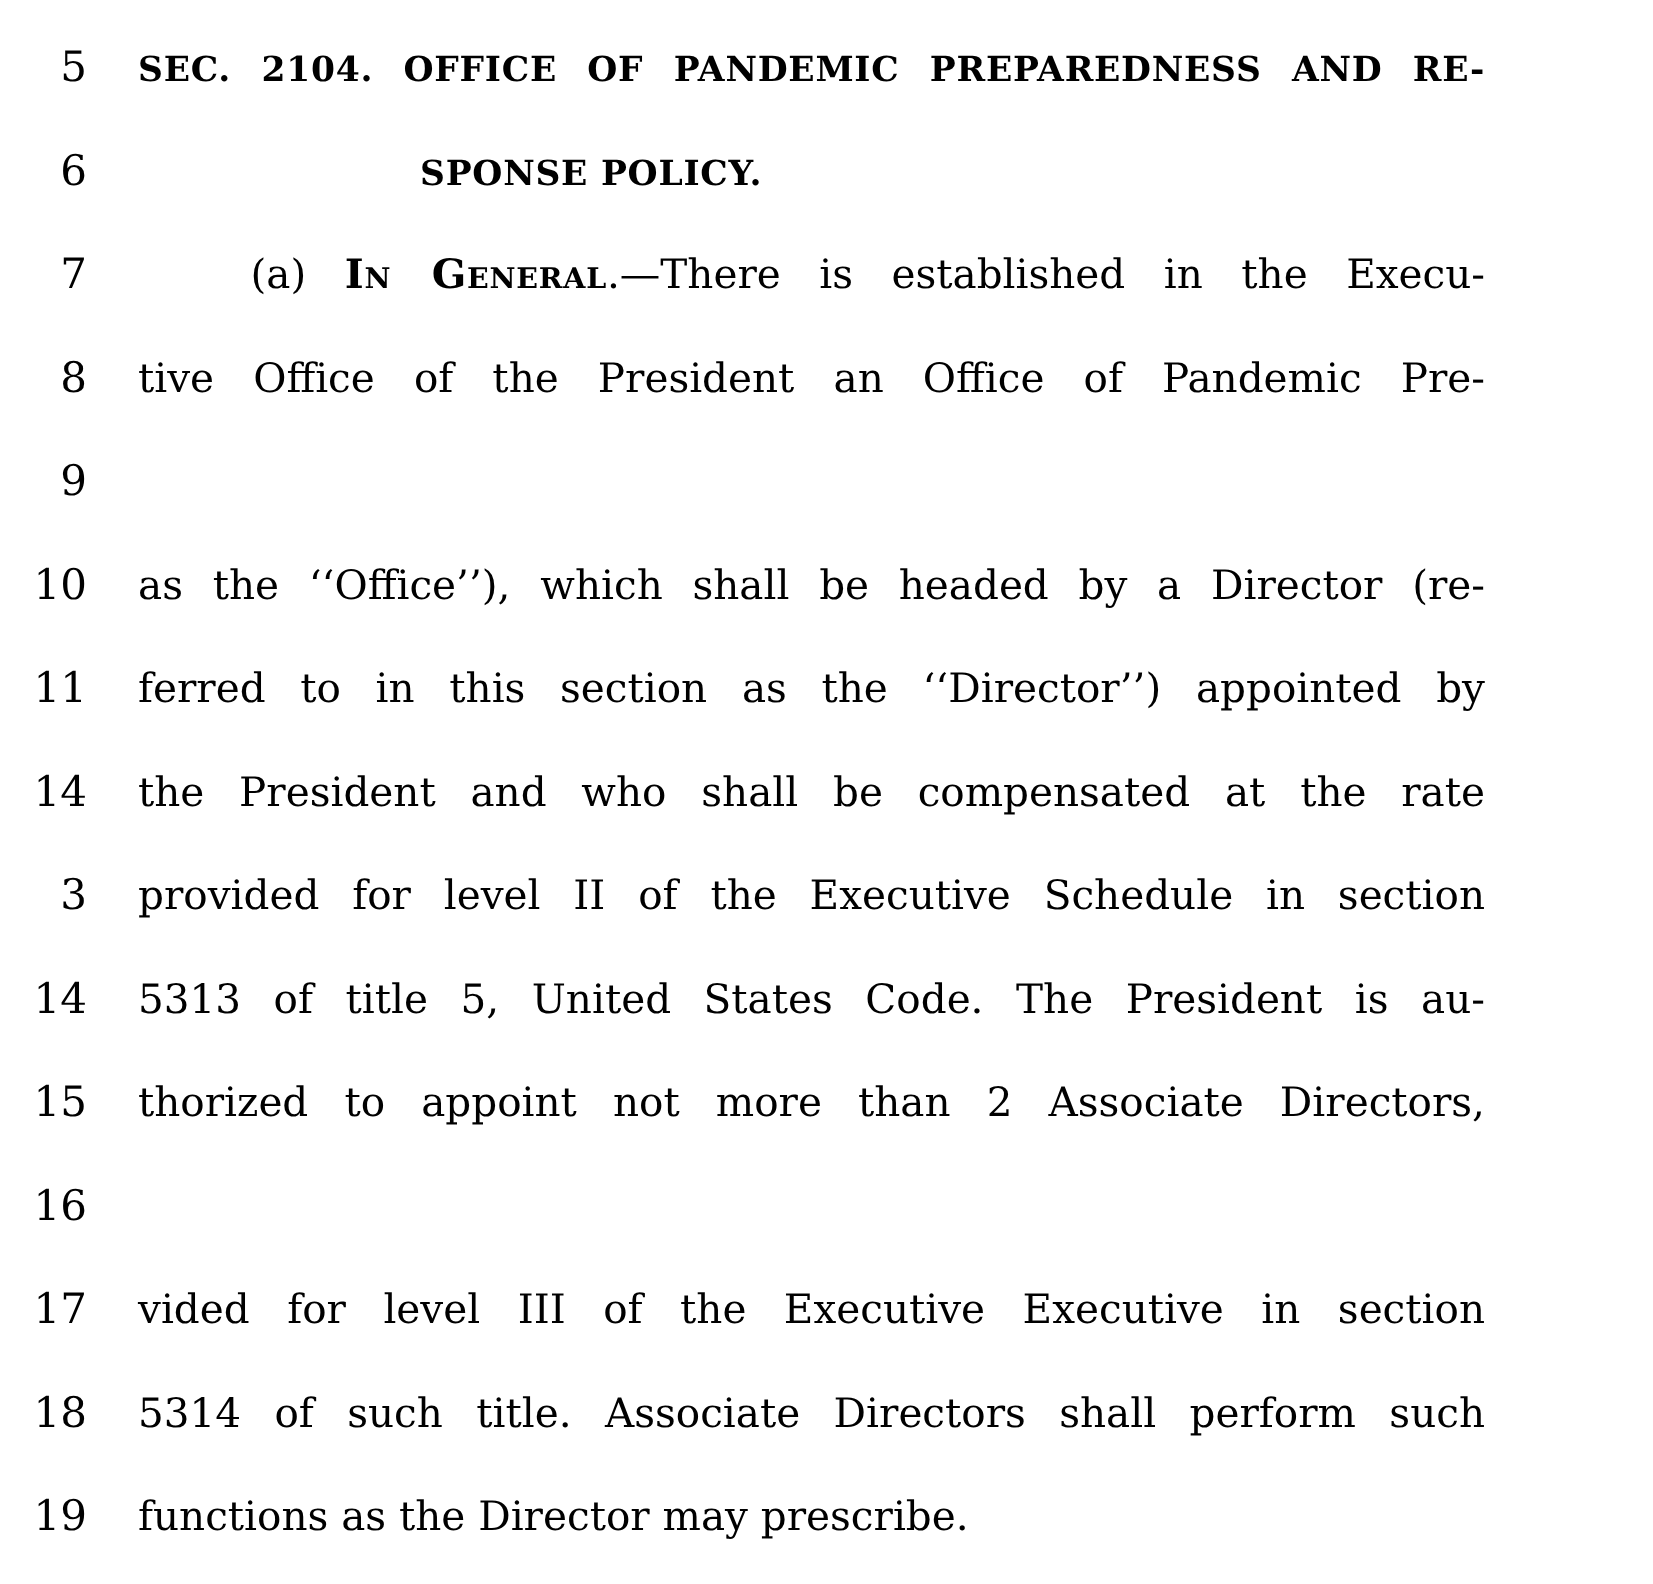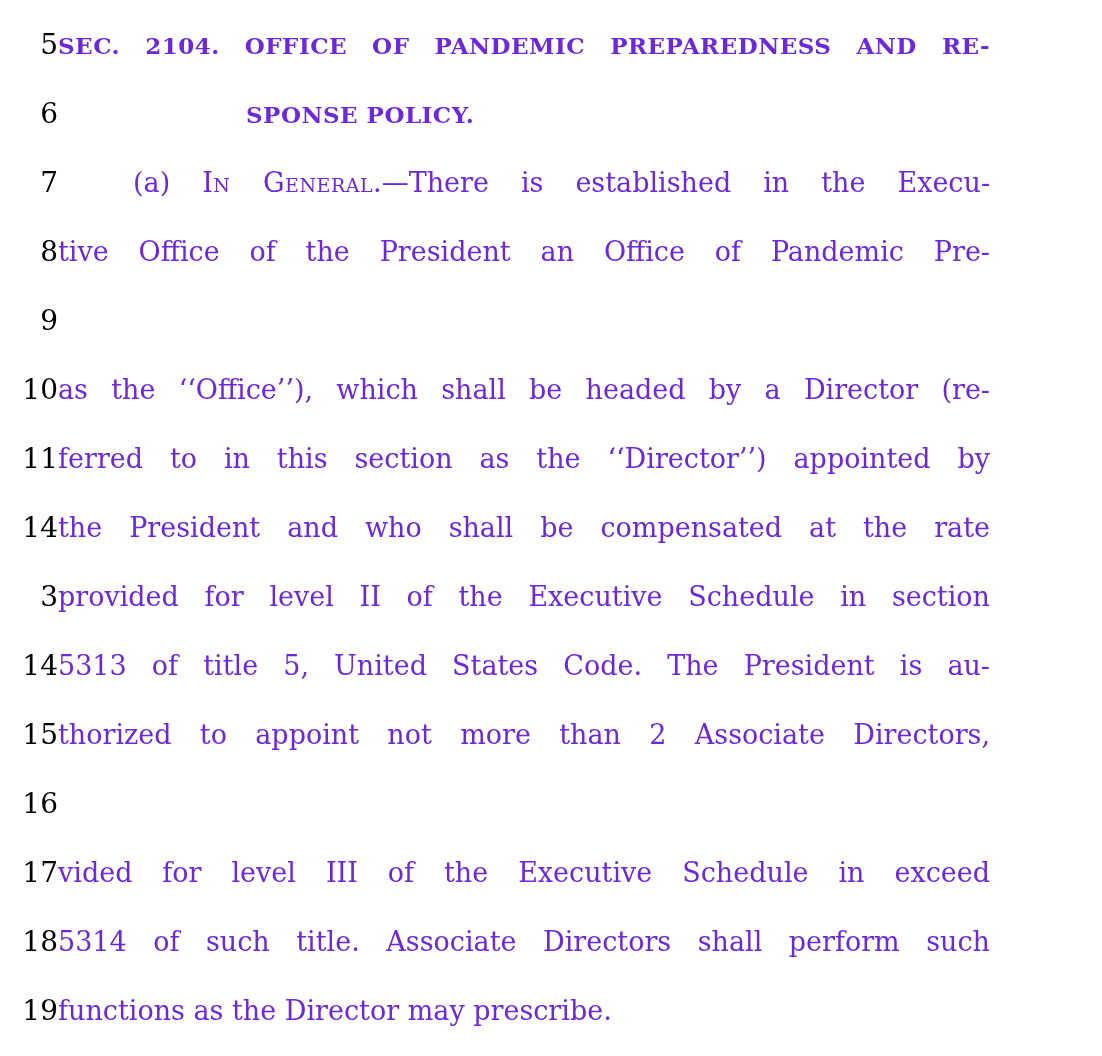--- a/index.html
+++ b/index.html
@@ -28,23 +28,24 @@
   }
   .line-number {
     flex: 0 0 58px;
     width: 58px;
     text-align: right;
     font-size: 28px;
     color: #000000;
   }
   .line-text {
     flex: 1 1 auto;
+    margin-left: 34px;
     margin-right: 112px;
     font-size: 27px;
-    color: #6d28d9;
+    color: #000000;
     text-align: justify;
     text-align-last: justify;
     white-space: normal;
   }
   .line-text.no-justify {
     text-align: right;
     text-align-last: left;
   }
   .heading .line-text {
     font-weight: bold;
@@ -58,20 +59,21 @@
     padding-left: 188px;
     text-align: right;
     text-align-last: left;
   }
   .indent-first .line-text {
     padding-left: 75px;
   }
   .sc {
     font-variant: small-caps;
     letter-spacing: 0.5px;
+    font-weight: bold;
   }
 </style>
 </head>
 <body>
 
 <div class="page">
 
   <div class="bill-line heading">
     <span class="line-number">5</span>
     <span class="line-text">SEC. 2104. OFFICE OF PANDEMIC PREPAREDNESS AND RE-</span>
@@ -125,21 +127,21 @@
     <span class="line-number">15</span>
     <span class="line-text">thorized to appoint not more than 2 Associate Directors,</span>
   </div>
 
   <div class="bill-line">
     <span class="line-number">16</span>
   </div>
 
   <div class="bill-line">
     <span class="line-number">17</span>
-    <span class="line-text">vided for level III of the Executive Schedule in exceed</span>
+    <span class="line-text">vided for level III of the Executive Executive in section</span>
   </div>
 
   <div class="bill-line">
     <span class="line-number">18</span>
     <span class="line-text">5314 of such title. Associate Directors shall perform such</span>
   </div>
 
   <div class="bill-line">
     <span class="line-number">19</span>
     <span class="line-text no-justify">functions as the Director may prescribe.</span>

